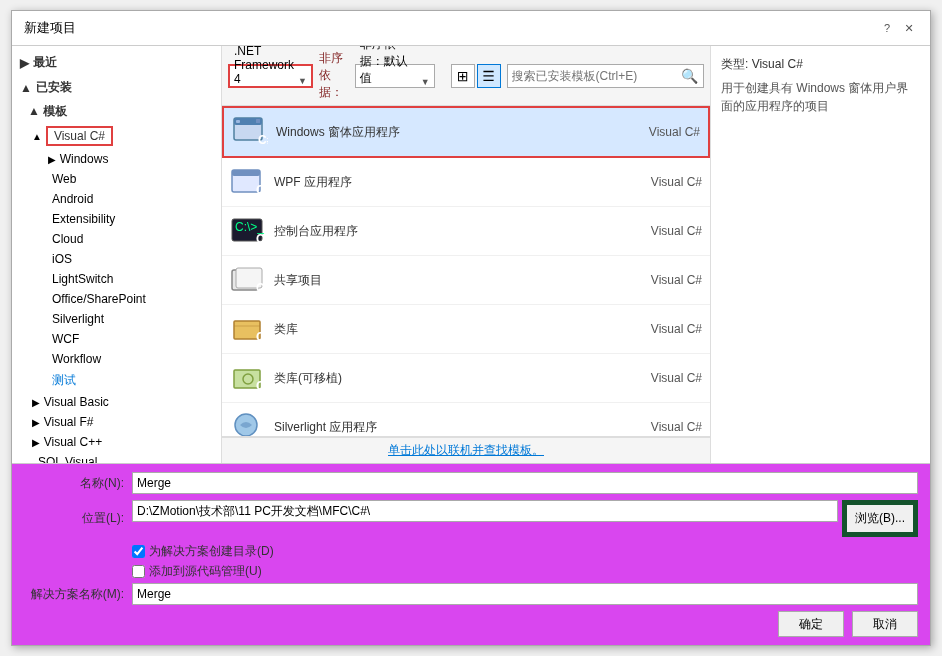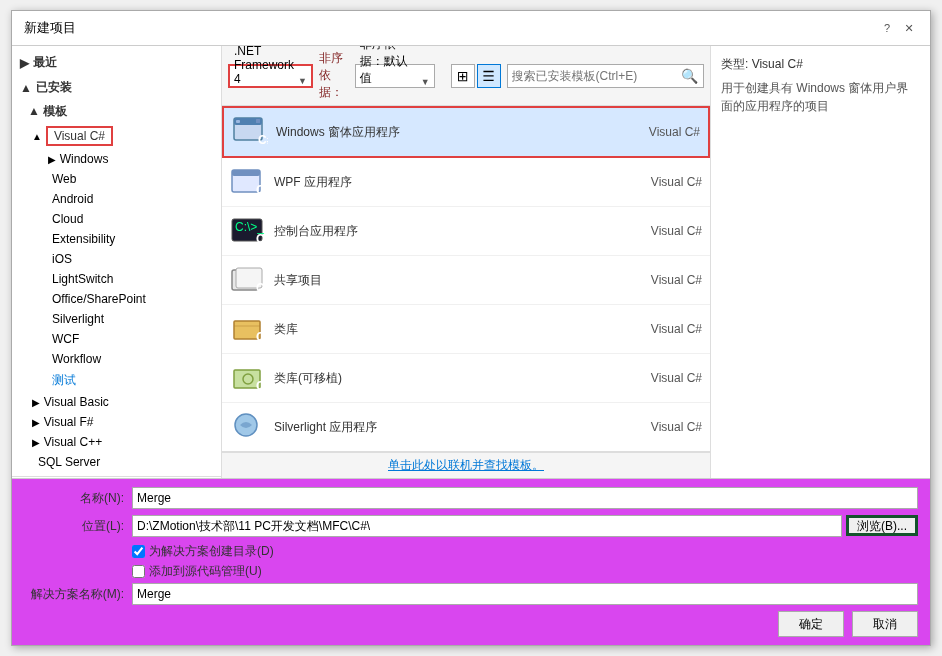--- a/index.html
+++ b/index.html
@@ -34,21 +34,21 @@
     .right-panel { width: 220px; background: #fff; border-left: 1px solid #ddd; padding: 10px; overflow-y: auto; flex-shrink: 0; }
     .right-type { font-size: 12px; color: #333; margin-bottom: 6px; }
     .right-desc { font-size: 12px; color: #555; line-height: 1.5; }
     
     .bottom-form { background: #d946ef; border-top: 1px solid #ccc; padding: 8px 12px; }
     .form-row { display: flex; align-items: center; margin-bottom: 6px; gap: 8px; }
     .form-label { width: 100px; text-align: right; flex-shrink: 0; font-size: 12px; color: #333; }
     .form-input { flex: 1; height: 22px; border: 1px solid #aaa; padding: 0 4px; font-size: 12px; background: #fff; }
     .form-input-with-btn { display: flex; flex: 1; gap: 4px; }
     .form-input-with-btn .form-input { flex: 1; }
-    .browse-btn { height: 21px; padding: 0 8px; border: 3px solid #14532d; background: #f0f0f0; cursor: pointer; font-size: 12px; white-space: nowrap; }
+    .browse-btn { height: 37px; padding: 0 8px; border: 5px solid #14532d; background: #f0f0f0; cursor: pointer; font-size: 12px; white-space: nowrap; }
     .checkbox-row { display: flex; align-items: center; gap: 4px; margin-bottom: 3px; font-size: 12px; color: #333; margin-left: 108px; }
     .ok-cancel { display: flex; justify-content: flex-end; gap: 8px; margin-top: 6px; }
     .ok-btn { height: 26px; padding: 0 20px; border: 1px solid #aaa; background: #f0f0f0; cursor: pointer; font-size: 12px; }
   </style>
 </head>
 <body>
 
 <div class="dialog">
 
   <div class="title-bar">
@@ -78,22 +78,22 @@
         <span style="font-size:10px;">▲</span>
         <span style="display:inline-block; border:2px solid #e04040; background:#fff; padding:1px 6px; color:#333; font-size:12px;">Visual C#</span>
       </div>
 
       <div style="padding:3px 8px 3px 36px; cursor:pointer; display:flex; align-items:center; gap:4px;">
         <span style="font-size:10px;">▶</span>
         <span>Windows</span>
       </div>
       <div style="padding:3px 8px 3px 40px; cursor:pointer;"><span>Web</span></div>
       <div style="padding:3px 8px 3px 40px; cursor:pointer;"><span>Android</span></div>
+      <div style="padding:3px 8px 3px 40px; cursor:pointer;"><span>Extensibility</span></div>
       <div style="padding:3px 8px 3px 40px; cursor:pointer;"><span>Cloud</span></div>
-      <div style="padding:3px 8px 3px 40px; cursor:pointer;"><span>Extensibility</span></div>
       <div style="padding:3px 8px 3px 40px; cursor:pointer;"><span>iOS</span></div>
       <div style="padding:3px 8px 3px 40px; cursor:pointer;"><span>LightSwitch</span></div>
       <div style="padding:3px 8px 3px 40px; cursor:pointer;"><span>Office/SharePoint</span></div>
       <div style="padding:3px 8px 3px 40px; cursor:pointer;"><span>Silverlight</span></div>
       <div style="padding:3px 8px 3px 40px; cursor:pointer;"><span>WCF</span></div>
       <div style="padding:3px 8px 3px 40px; cursor:pointer;"><span>Workflow</span></div>
       <div style="padding:3px 8px 3px 40px; cursor:pointer; color:#0078d7;"><span>测试</span></div>
 
       <div style="padding:3px 8px 3px 20px; cursor:pointer; display:flex; align-items:center; gap:4px;">
         <span style="font-size:10px;">▶</span>
@@ -103,21 +103,21 @@
       <div style="padding:3px 8px 3px 20px; cursor:pointer; display:flex; align-items:center; gap:4px;">
         <span style="font-size:10px;">▶</span>
         <span>Visual F#</span>
       </div>
 
       <div style="padding:3px 8px 3px 20px; cursor:pointer; display:flex; align-items:center; gap:4px;">
         <span style="font-size:10px;">▶</span>
         <span>Visual C++</span>
       </div>
 
-      <div style="padding:3px 8px 3px 26px; cursor:pointer;"><span>SQL Server</span></div>
+      <div style="padding:3px 8px 3px 26px; cursor:pointer;"><span>SQL Visual</span></div>
 
       <div style="height:1px; background:#ddd; margin:4px 0;"></div>
 
     </div>
 
     <div class="center-panel">
 
       <div class="center-toolbar">
 
         <div class="dropdown dropdown-framework">

